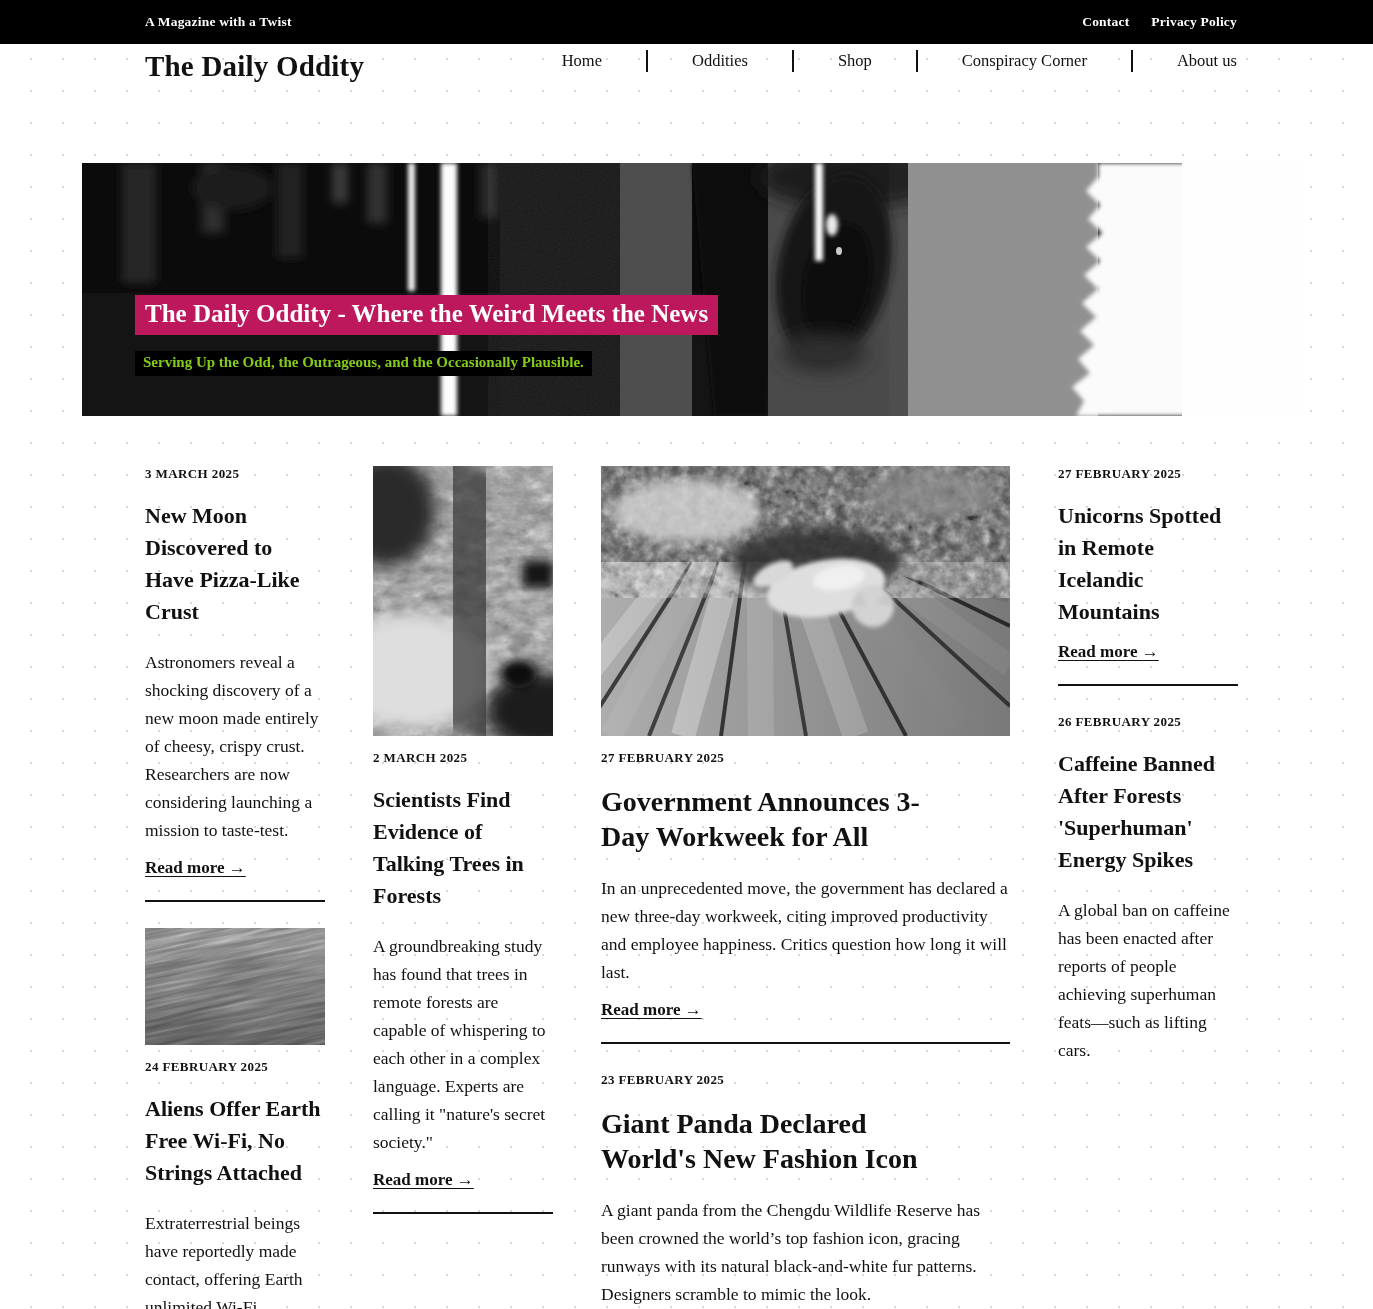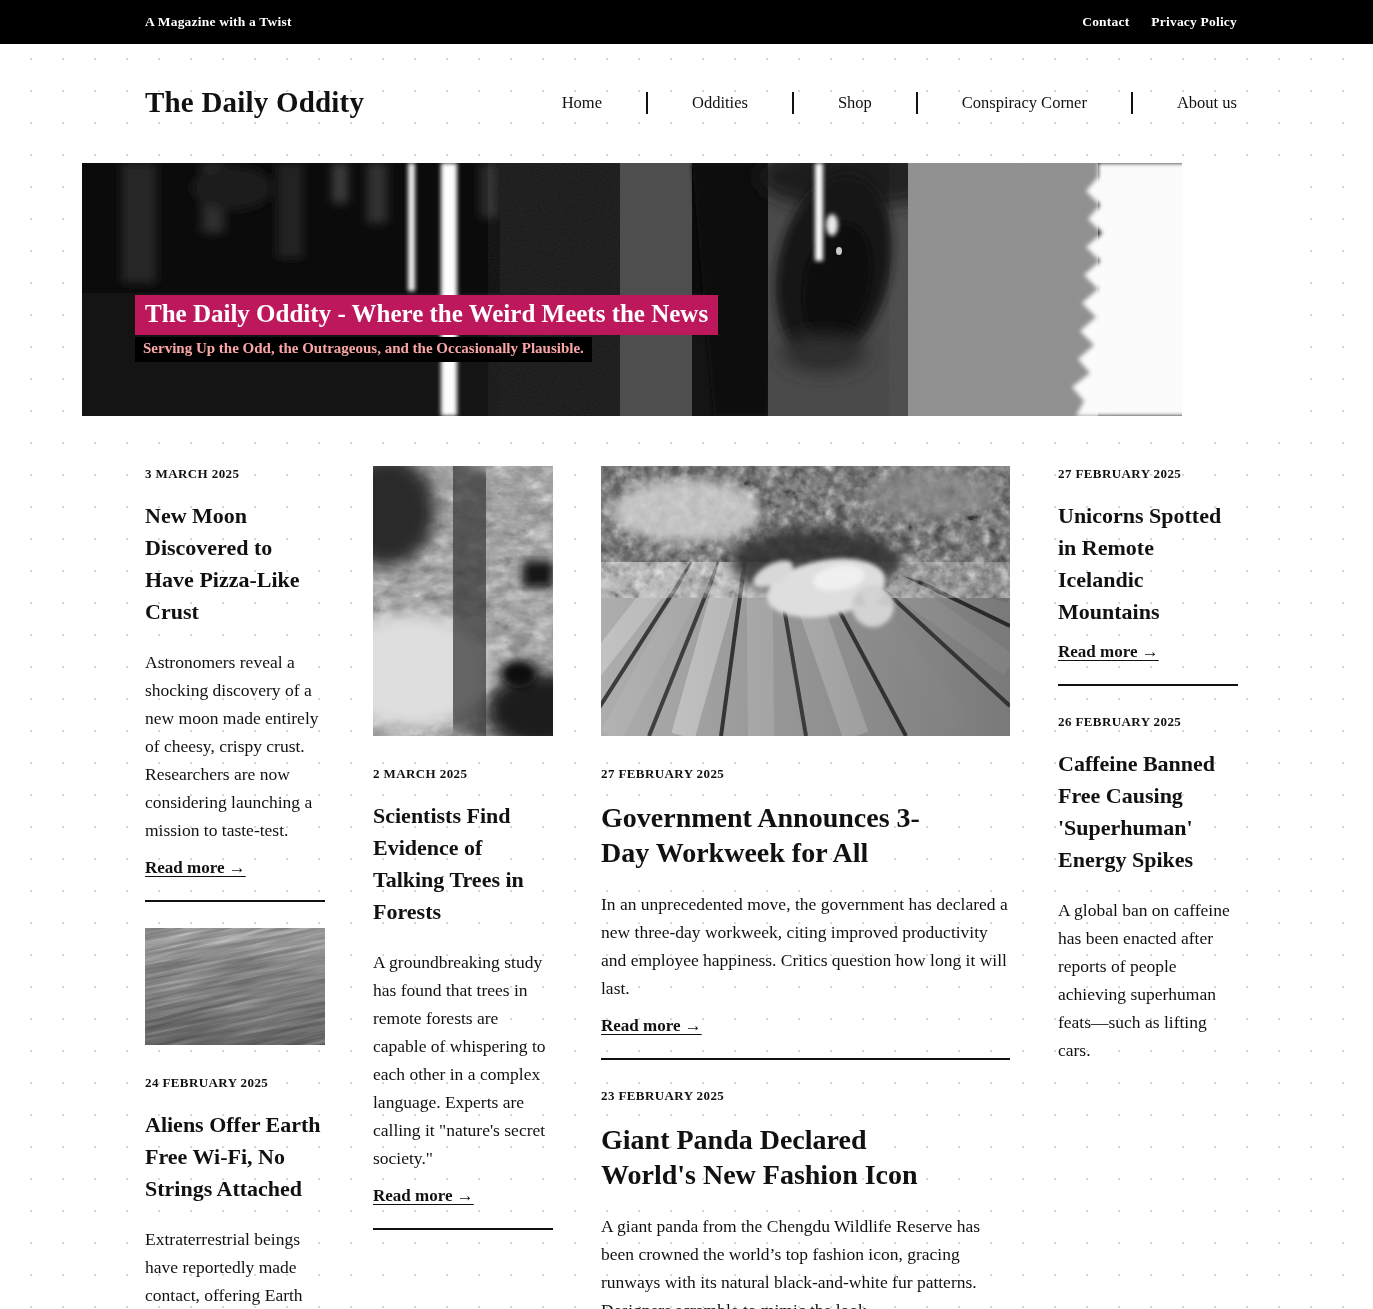--- a/index.html
+++ b/index.html
@@ -21,41 +21,41 @@
     display:flex; justify-content:space-between; align-items:center;
     padding:0 136px 0 145px;
     font-size:13.5px; font-weight:700; letter-spacing:0.2px;
   }
   .topbar-links { display:flex; gap:22px; }
   .topbar-links a { color:#fff; text-decoration:none; }
 
   
   .site-header {
     height:119px;
-    display:flex; justify-content:space-between; align-items:center;
+    display:flex; justify-content:space-between; align-items:flex-start;
     padding:6px 136px 8px 145px;
   }
   .site-title { font-size:29px; font-weight:700; margin:0; letter-spacing:0.2px; }
   .main-nav { display:flex; align-items:center; font-size:16.5px;gap:31px; }
   .main-nav a { text-decoration:none; padding:0 13px; }
   .main-nav a:first-child { padding-left:0; }
   .main-nav a:last-child { padding-right:0; }
   .nav-sep { width:2px; height:22px; background:#111; }
 
   
   .hero { position:relative; width:1219px; height:253px; margin:0 0 0 82px; overflow:hidden; background:#0b0b0b; }
   .hero svg { position:absolute; inset:0; display:block; }
   .hero-text { position:absolute; left:53px; top:132px; }
   .hero-title {
     display:inline-block; background:#be185d; color:#fff;
     font-size:25px; font-weight:700; padding:4px 10px 6px 10px; line-height:1.2;text-align:center;
   }
   .hero-subtitle {
-    display:inline-block; background:#000; color:#fca5a5;
-    font-size:15px; font-weight:700; padding:3px 8px 5px 8px; margin-top:2px;
+    display:inline-block; background:#000; color:#84cc16;
+    font-size:15px; font-weight:700; padding:3px 8px 5px 8px; margin-top:16px;
   }
 
   
   .grid {
     display:grid;
     grid-template-columns:180px 180px 409px 180px;
     column-gap:48px;
     width:1092px;
     margin:50px 0 0 145px;
     align-items:start;
@@ -66,21 +66,21 @@
   .post-excerpt { font-size:17.5px; line-height:28px; margin:20px 0 0 0; }
   .read-more {
     display:inline-block; margin-top:14px; font-size:17px; font-weight:700;
     text-decoration:underline; text-underline-offset:3px;
   }
   .divider { border:none; border-top:2px solid #111; margin:22px 0 0 0; width:100%; }
   .post-image { margin:0; line-height:0; }
   .post-image svg { display:block; }
   .divider + article { margin-top:28px; }
   .divider + article .post-image { margin-top:-2px; padding-top:0; }
-  article .post-image + .post-date { margin-top:30px; }
+  article .post-image + .post-date { margin-top:14px; }
 </style>
 </head>
 <body>
 
 <div class="topbar">
   <span>A Magazine with a Twist</span>
   <span class="topbar-links">
     <a>Contact</a>
     <a>Privacy Policy</a>
   </span>
@@ -325,18 +325,18 @@
 
   <div class="col col4">
     <article>
       <div class="post-date">27 FEBRUARY 2025</div>
       <h2 class="post-title">Unicorns Spotted in Remote Icelandic Mountains</h2>
       <a class="read-more">Read more →</a>
     </article>
     <hr class="divider">
     <article>
       <div class="post-date">26 FEBRUARY 2025</div>
-      <h2 class="post-title">Caffeine Banned Free Causing 'Superhuman' Energy Spikes</h2>
+      <h2 class="post-title">Caffeine Banned After Forests 'Superhuman' Energy Spikes</h2>
       <p class="post-excerpt">A global ban on caffeine has been enacted after reports of people achieving superhuman feats—such as lifting cars.</p>
     </article>
   </div>
 
 </main>
 
 </body></html>

